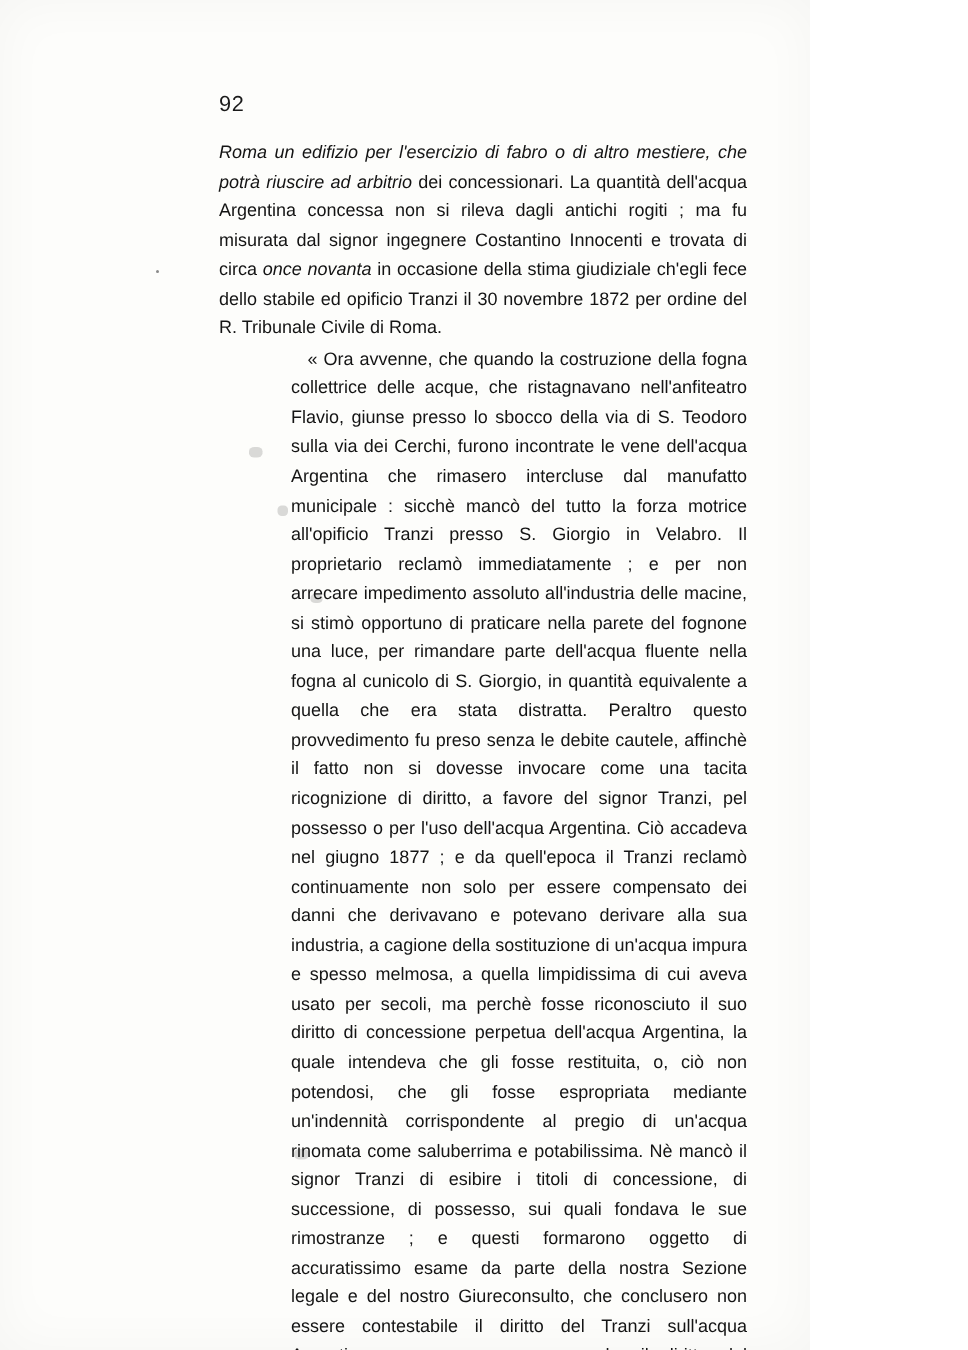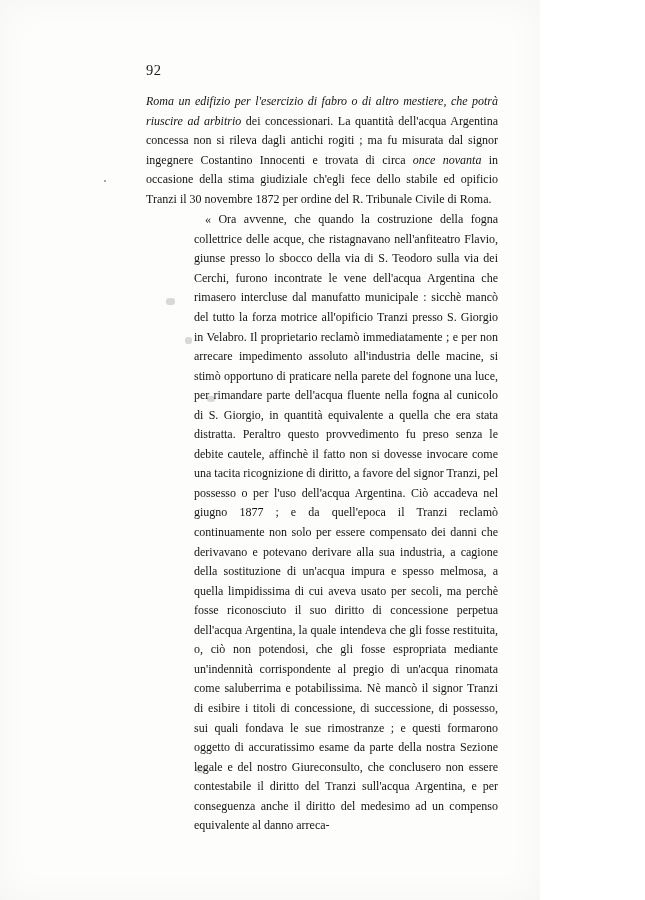--- a/index.html
+++ b/index.html
@@ -6,21 +6,21 @@
     margin: 0;
     padding: 0;
     background: #ffffff;
   }
   .page {
     position: relative;
     width: 540px;
     height: 900px;
     background: #fdfdfb;
     overflow: hidden;
-    font-family: Liberation Serif, serif;
+    font-family: Liberation Sans, sans-serif;
     color: #141414;
   }
   .page-number {
     position: absolute;
     left: 146px;
     top: 62px;
     font-size: 14.5px;
     letter-spacing: 0.4px;
     color: #1a1a1a;
   }

